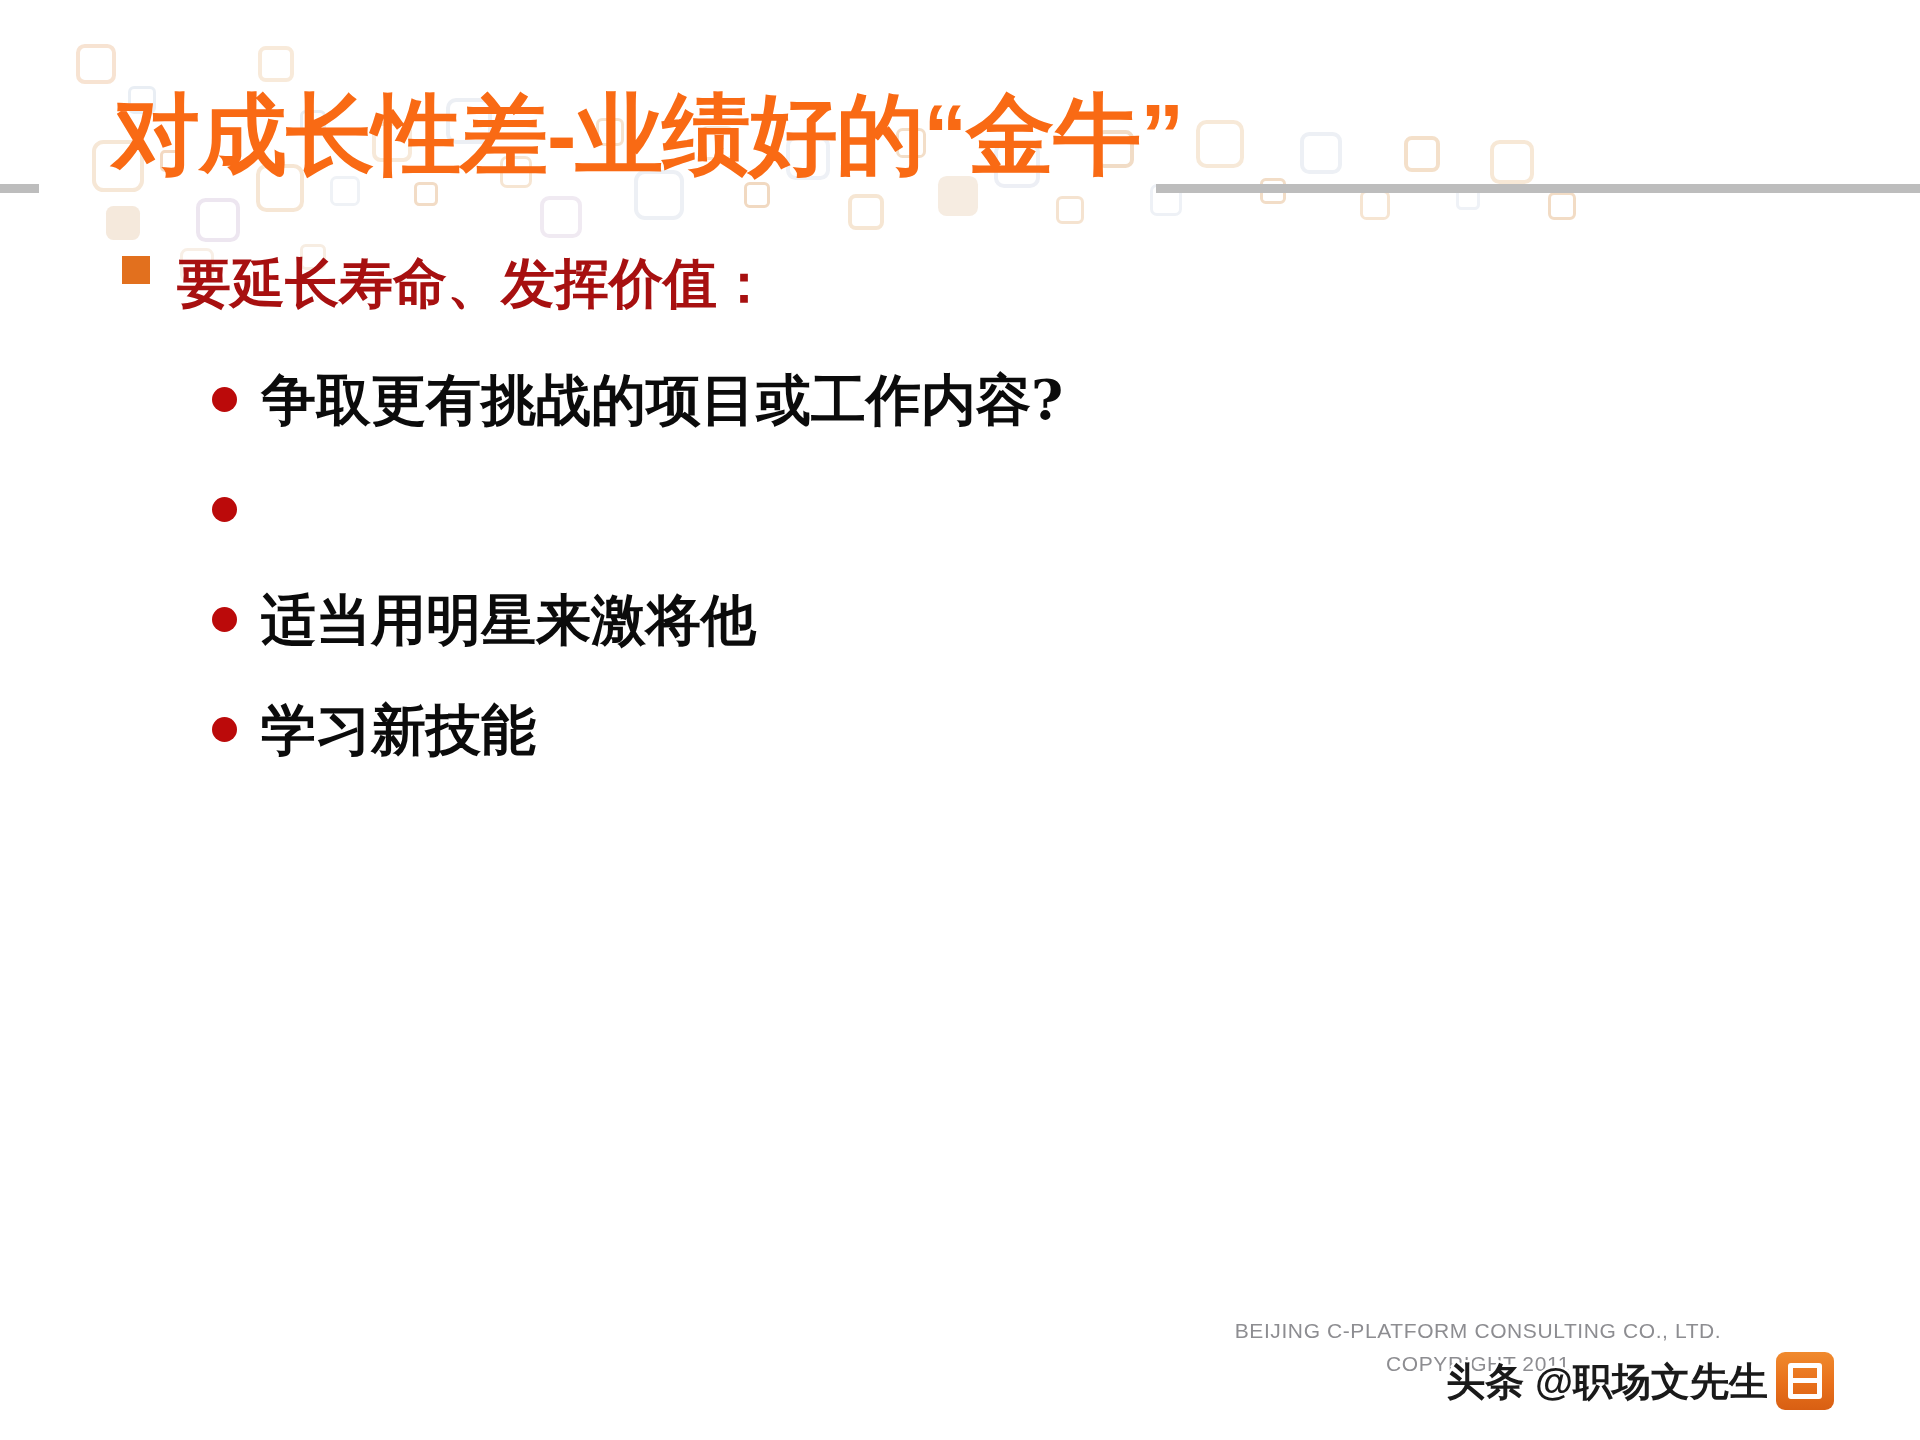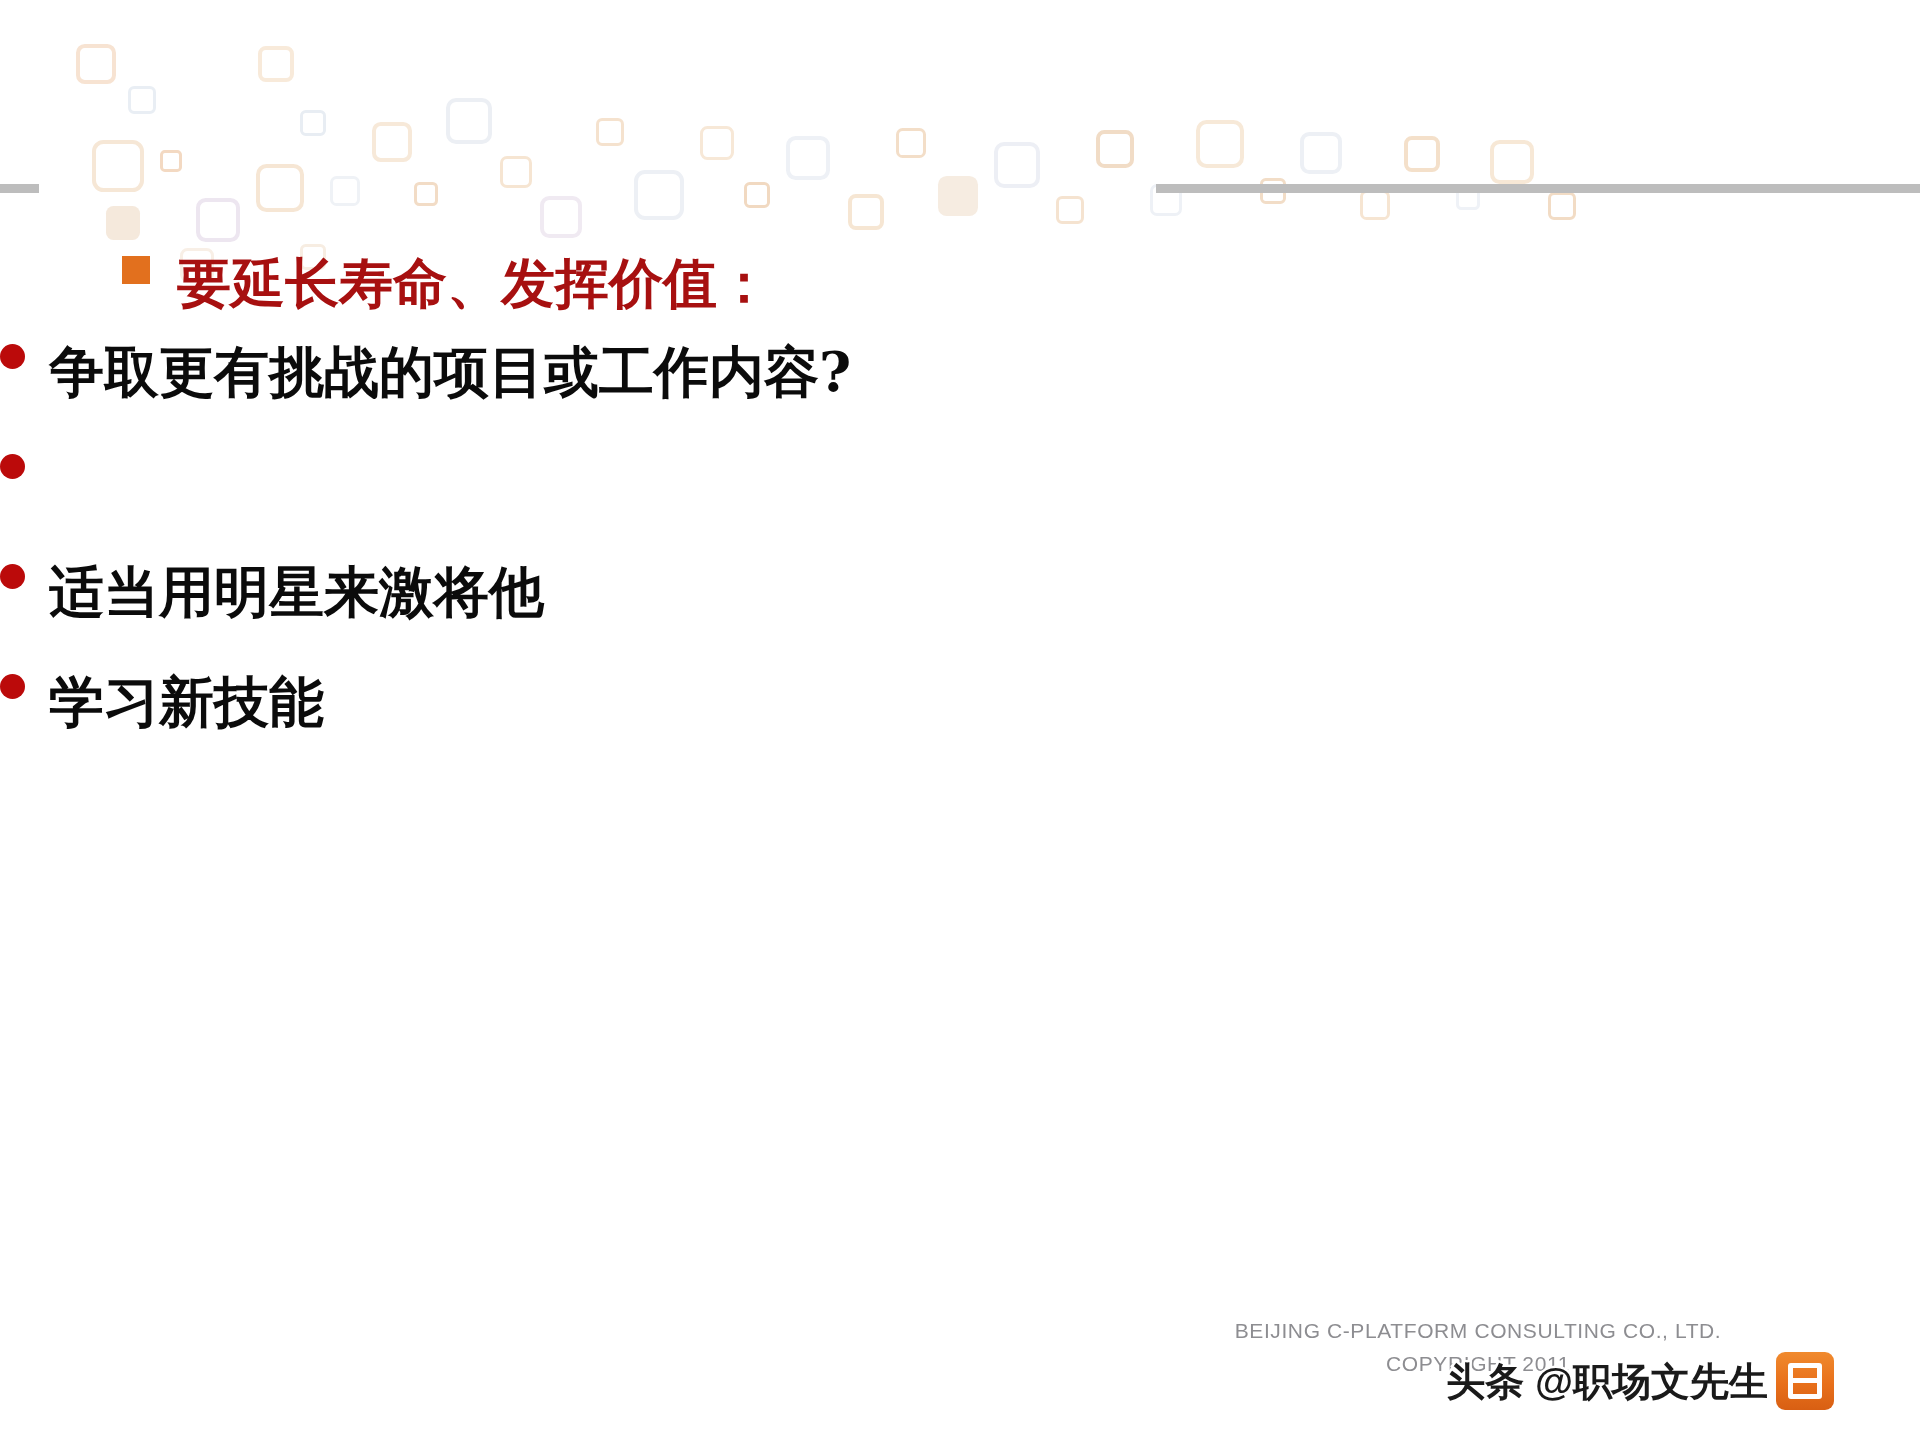--- a/index.html
+++ b/index.html
@@ -98,21 +98,22 @@
   }
 
   
   .lv2-list {
     margin: 0;
     padding: 0;
     list-style: none;
   }
   .lv2 {
     display: flex;
-    align-items: flex-start;
+    align-items: center;
+    padding-left: 212px;
     height: 110px;
   }
   .lv2-marker {
     width: 25px;
     height: 25px;
     border-radius: 50%;
     background: #BB0A0A;
     flex: 0 0 auto;
     margin-right: 24px;
   }
@@ -228,20 +229,21 @@
     <div class="deco-sq" style="left:1300px;top:132px; width:42px; height:42px; border-width:4px; border-color:#EDF0F5;"></div>
     <div class="deco-sq" style="left:1360px;top:190px; width:30px; height:30px; border-width:3px; border-color:#F6E5D2;"></div>
     <div class="deco-sq" style="left:1404px;top:136px; width:36px; height:36px; border-width:4px; border-color:#F4E0CA;"></div>
     <div class="deco-sq" style="left:1456px;top:186px; width:24px; height:24px; border-width:3px; border-color:#EFF2F7;"></div>
     <div class="deco-sq" style="left:1490px;top:140px; width:44px; height:44px; border-width:4px; border-color:#F7E8D6;"></div>
     <div class="deco-sq" style="left:1548px;top:192px; width:28px; height:28px; border-width:3px; border-color:#F2DCC5;"></div>
     <div class="deco-sq" style="left:180px; top:248px; width:34px; height:34px; border-width:3px; border-color:#F8EFE6;"></div>
     <div class="deco-sq" style="left:300px; top:244px; width:26px; height:26px; border-width:3px; border-color:#F7EDE2;"></div>
   </div>
 
+  <h1 id="title">对成长性差-业绩好的“金牛”</h1>
 
   <div class="divider" id="divider-left"></div>
   <div class="divider" id="divider-right"></div>
 
   <div id="body-area">
 
     <div class="lv1">
       <span class="lv1-marker"></span>
       <span class="lv1-text">要延长寿命、发挥价值：</span>
     </div>

